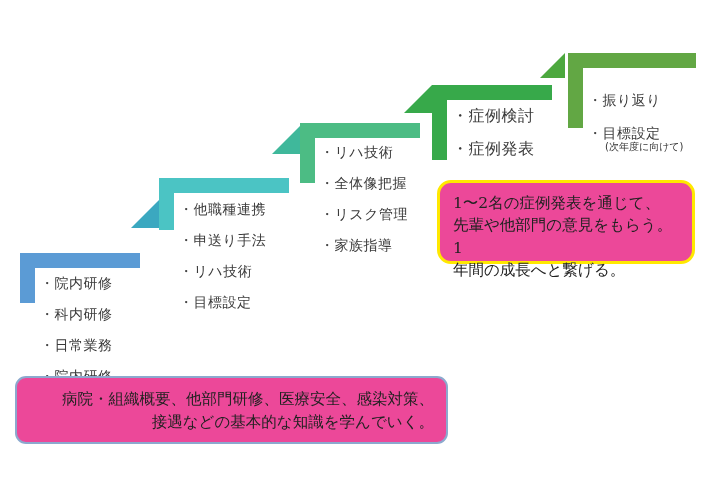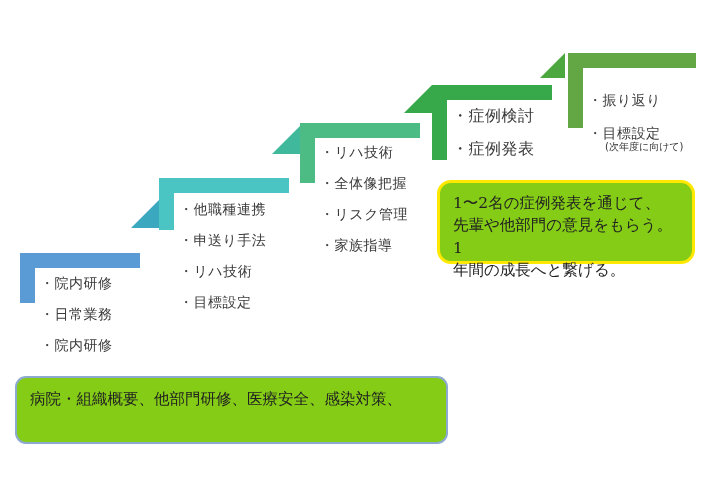--- a/index.html
+++ b/index.html
@@ -54,21 +54,21 @@
     white-space: nowrap;
     color: #333333;
     font-size: 10px;
     letter-spacing: 0px;
   }
 
   
   .callout {
     position: absolute;
     box-sizing: border-box;
-    background: #84cc16;
+    background: #ec4899;
     color: #222222;
   }
   .callout-yellow {
     border: 3px solid #FFE800;
     border-radius: 14px;
     font-family: "DejaVu Serif", "Liberation Serif", serif;
     font-size: 15.5px;
     line-height: 1.45;
     padding: 9px 12px 8px 13px;
   }
@@ -89,20 +89,21 @@
 
 <div id="canvas">
 
   <div class="step" style="left:20px; top:253px; width:120px; height:50px;">
     <div class="step-bar-h" style="width:120px; height:15px; background:#5B9BD5;"></div>
     <div class="step-bar-v" style="width:15px; height:50px; background:#5B9BD5;"></div>
   </div>
 
   <div class="items" style="left:40px; top:268px; font-size:14px; line-height:31px;">
     <div class="item">・院内研修</div>
+    <div class="item">・科内研修</div>
     <div class="item">・日常業務</div>
     <div class="item">・院内研修</div>
   </div>
 
   <div class="step-tri" style="left:131px; top:200px;
               border-left:28px solid transparent;
               border-bottom:28px solid #3BA8C0;"></div>
 
   <div class="step" style="left:159px; top:178px; width:130px; height:52px;">
     <div class="step-bar-h" style="width:130px; height:15px; background:#4BC4C4;"></div>
@@ -161,17 +162,18 @@
   </div>
 
   <div class="note-small" style="left:590px; top:140px;margin-left:15px;">(次年度に向けて)</div>
 
   <div class="callout callout-yellow" style="left:437px; top:180px; width:258px; height:84px;">
     <p>1〜2名の症例発表を通じて、</p>
     <p>先輩や他部門の意見をもらう。1</p>
     <p>年間の成長へと繋げる。</p>
   </div>
 
-  <div class="callout callout-blue" style="left:15px; top:376px; width:433px; height:68px;">
+  <div class="callout callout-blue" style="left:15px; top:376px; width:433px; height:68px;text-align:right;">
     <p>病院・組織概要、他部門研修、医療安全、感染対策、</p>
+    <p>接遇などの基本的な知識を学んでいく。</p>
   </div>
 
 </div>
 
 </body></html>

